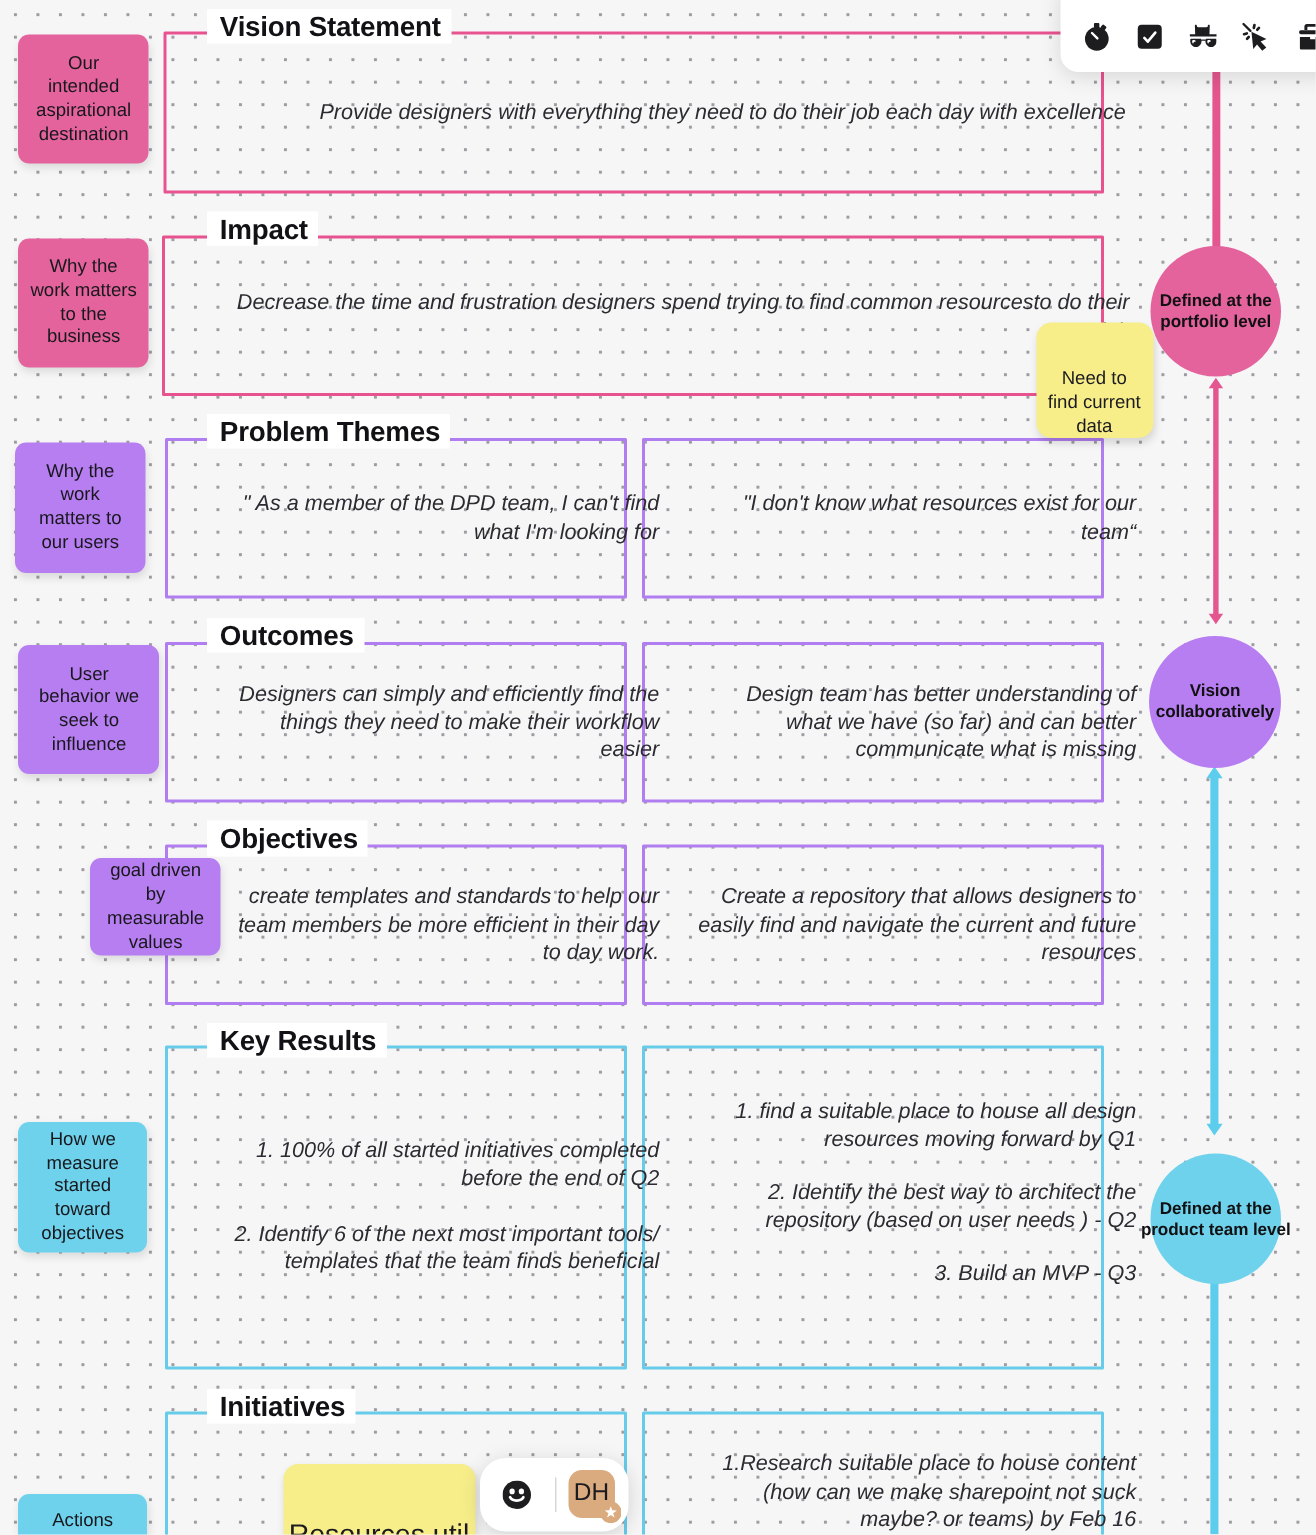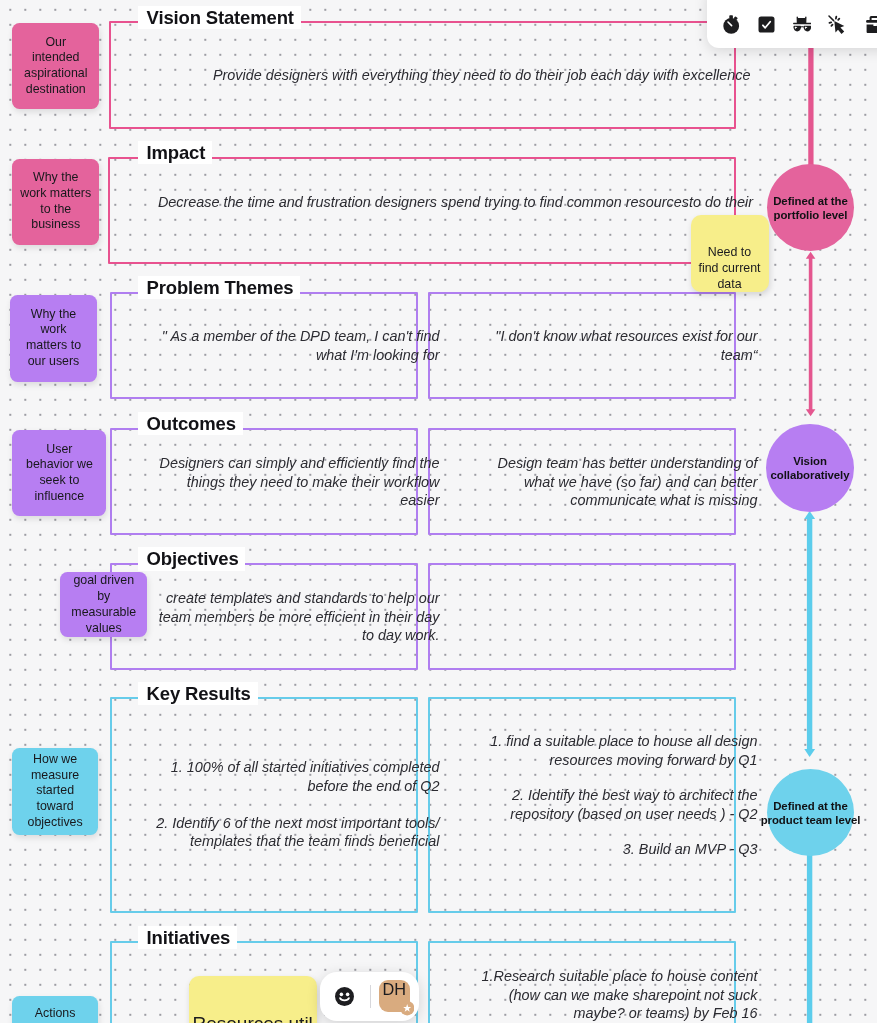--- a/index.html
+++ b/index.html
@@ -50,21 +50,21 @@
 
   
   .toolbar{position:absolute;background:#fff;border-radius:18px;display:flex;align-items:center;
     box-shadow:0 3px 14px rgba(0,0,0,0.13);}
   .toolbar .tb-item{display:flex;align-items:center;justify-content:center;cursor:pointer;}
 
   
   .reactbar{position:absolute;background:#fff;border-radius:17px;display:flex;align-items:center;
     box-shadow:0 3px 14px rgba(0,0,0,0.15);}
   .reactbar .divider{width:1px;height:24px;background:#d7d7db;}
-  .avatar{width:31px;height:31px;border-radius:9px;display:flex;justify-content:center;
+  .avatar{width:31px;height:31px;border-radius:9px;display:flex;align-items:center;justify-content:center;
     font-size:16.3px;color:#1b1b1f;position:relative;}
   .avatar .star{position:absolute;right:-4.2px;bottom:-4px;width:14.4px;height:14.4px;}
 </style>
 </head>
 <body>
 
 <div class="board">
   <div class="dots"></div>
 
   <div class="frame" style="left:109px;top:21px;width:627px;height:108px;border-color:#e8528f;"></div>
@@ -116,20 +116,21 @@
         <div>behavior we</div>
         <div>seek to</div>
         <div>influence</div>
       </div>
     </div>
 
   <div class="frame" style="left:110px;top:563px;width:308px;height:107px;border-color:#b07ef0;"></div>
   <div class="frame" style="left:428px;top:563px;width:308px;height:107px;border-color:#b07ef0;"></div>
   <div class="frame-title" style="left:138.4px;top:547.4px;">Objectives</div>
   <div class="card-text" style="left:117.5px;top:589px;width:293px;">create templates and standards to help our team members be more efficient in their day to day work.</div>
+  <div class="card-text" style="left:435.5px;top:589px;width:293px;">Create a repository that allows designers to easily find and navigate the current and future resources</div>
   <div class="tag" style="left:12.4px;top:572.3px;width:86.7px;height:65px;background:#b77ef2;margin-left:48px;">
       <div class="lines">
         <div>goal driven</div>
         <div>by</div>
         <div>measurable</div>
         <div>values</div>
       </div>
     </div>
 
   <div class="frame" style="left:110px;top:697px;width:308px;height:216px;border-color:#66ccea;"></div>

